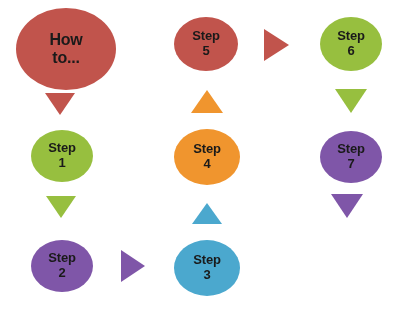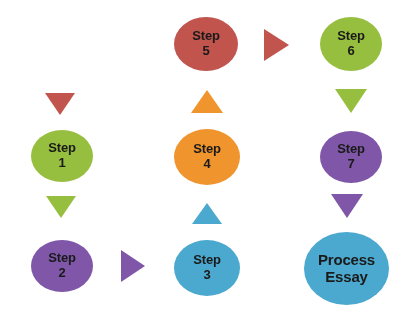--- a/index.html
+++ b/index.html
@@ -59,20 +59,24 @@
     border-bottom-style: solid;
     border-left-style: solid;
     border-top-color: transparent;
     border-bottom-color: transparent;
   }
 </style>
 </head>
 <body>
 
 <div id="flowchart" style="width: 408px; height: 319px; background: rgb(255, 255, 255);">
+    <div class="node" style="left: 16px; top: 8px; width: 100px; height: 82px; background: rgb(193, 84, 76); font-size: 16px; color: rgb(26, 26, 26);">
+      <span class="node-label">How
+to...</span>
+    </div>
     <div class="node" style="left: 31px; top: 130px; width: 62px; height: 52px; background: rgb(151, 191, 63); font-size: 13px; color: rgb(26, 26, 26);">
       <span class="node-label">Step
 1</span>
     </div>
     <div class="node" style="left: 31px; top: 240px; width: 62px; height: 52px; background: rgb(127, 86, 168); font-size: 13px; color: rgb(26, 26, 26);">
       <span class="node-label">Step
 2</span>
     </div>
     <div class="node" style="left: 174px; top: 240px; width: 66px; height: 56px; background: rgb(75, 168, 206); font-size: 13px; color: rgb(26, 26, 26);">
       <span class="node-label">Step
@@ -87,24 +91,20 @@
 5</span>
     </div>
     <div class="node" style="left: 320px; top: 17px; width: 62px; height: 54px; background: rgb(151, 191, 63); font-size: 13px; color: rgb(26, 26, 26);">
       <span class="node-label">Step
 6</span>
     </div>
     <div class="node" style="left: 320px; top: 131px; width: 62px; height: 52px; background: rgb(127, 86, 168); font-size: 13px; color: rgb(26, 26, 26);">
       <span class="node-label">Step
 7</span>
     </div>
-    <div class="node" style="left: 304px; top: 232px; width: 85px; height: 73px; background: rgb(75, 168, 206); font-size: 15px; color: rgb(26, 26, 26);">
-      <span class="node-label">Process
-Essay</span>
-    </div>
     <div class="arrow arrow-down" style="left: 45px; top: 93px; border-left-width: 15.5px; border-right-width: 15.5px; border-top-width: 22px; border-top-color: rgb(193, 84, 76);"></div>
     <div class="arrow arrow-down" style="left: 46px; top: 196px; border-left-width: 15.5px; border-right-width: 15.5px; border-top-width: 22px; border-top-color: rgb(151, 191, 63);"></div>
     <div class="arrow arrow-right" style="left: 121px; top: 250px; border-top-width: 16px; border-bottom-width: 16px; border-left-width: 24px; border-left-color: rgb(127, 86, 168);"></div>
     <div class="arrow arrow-up" style="left: 192px; top: 203px; border-left-width: 15px; border-right-width: 15px; border-bottom-width: 21px; border-bottom-color: rgb(75, 168, 206);"></div>
     <div class="arrow arrow-up" style="left: 191px; top: 90px; border-left-width: 16px; border-right-width: 16px; border-bottom-width: 23px; border-bottom-color: rgb(240, 149, 46);"></div>
     <div class="arrow arrow-right" style="left: 264px; top: 29px; border-top-width: 16px; border-bottom-width: 16px; border-left-width: 25px; border-left-color: rgb(193, 84, 76);"></div>
     <div class="arrow arrow-down" style="left: 335px; top: 89px; border-left-width: 16px; border-right-width: 16px; border-top-width: 24px; border-top-color: rgb(151, 191, 63);"></div>
     <div class="arrow arrow-down" style="left: 331px; top: 194px; border-left-width: 16px; border-right-width: 16px; border-top-width: 24px; border-top-color: rgb(127, 86, 168);"></div>
   </div>
 

